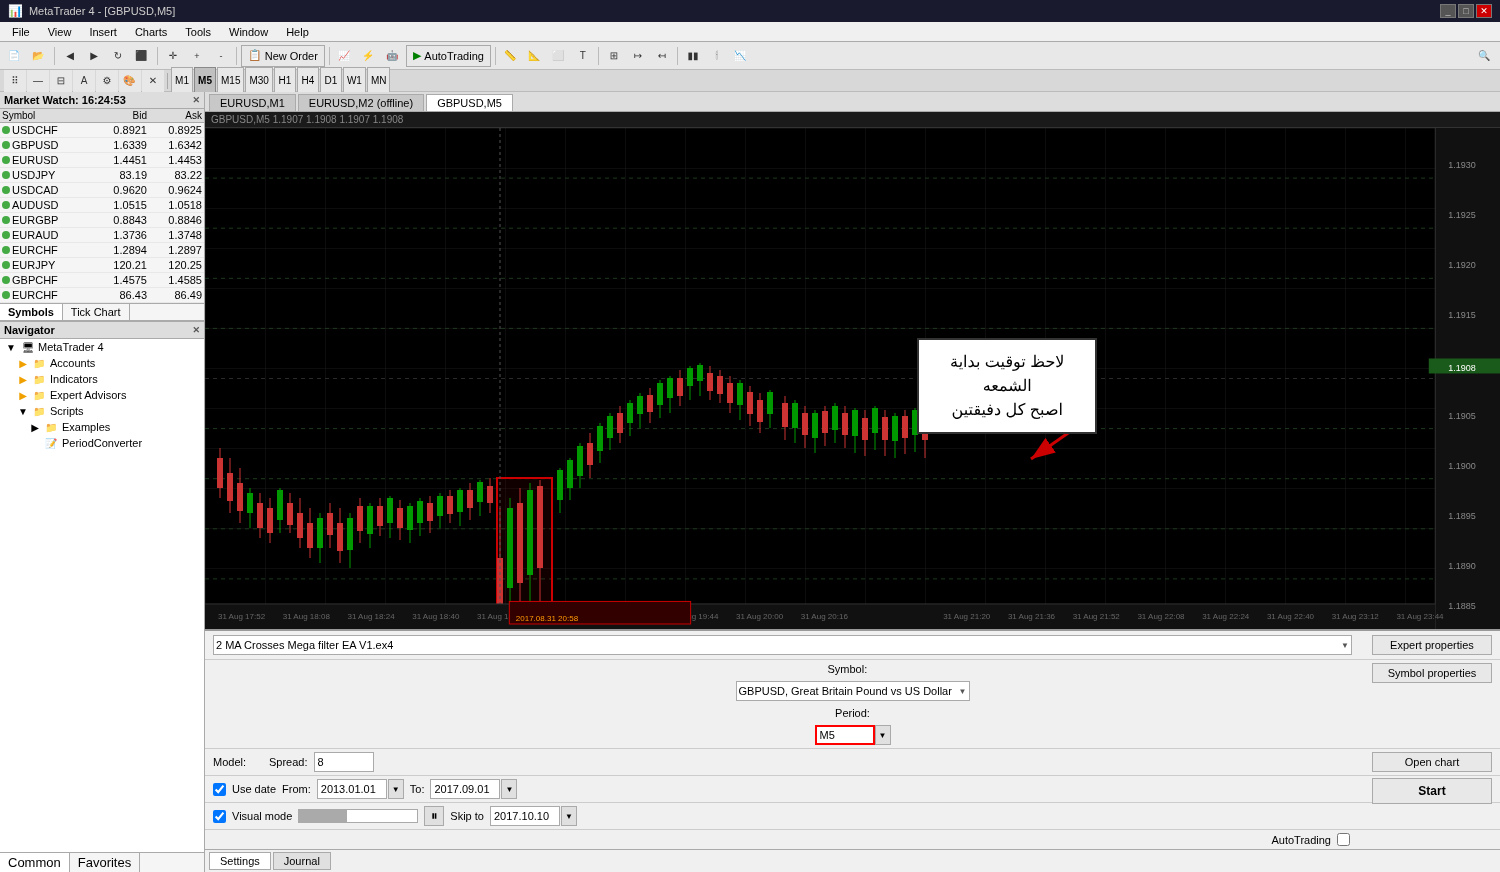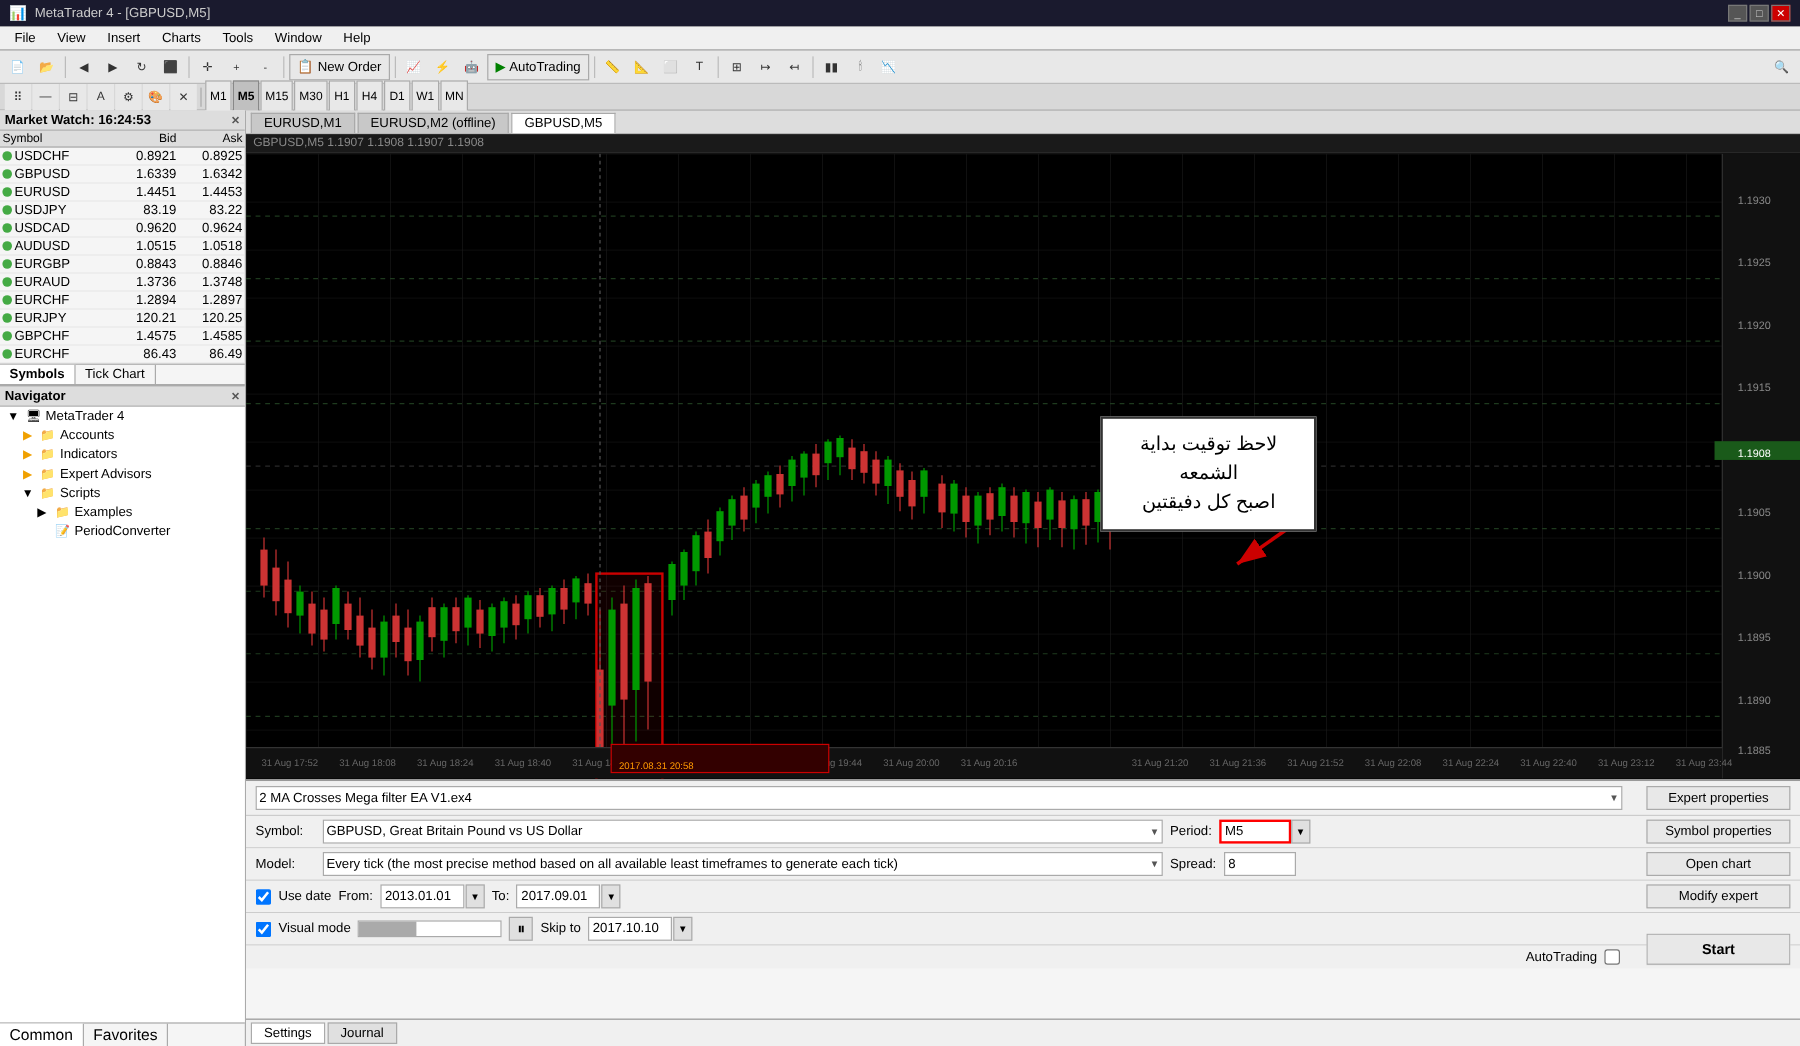--- a/index.html
+++ b/index.html
@@ -638,44 +638,39 @@
             <select class="bt-dropdown" style="width:100%;">
               <option>2 MA Crosses Mega filter EA V1.ex4</option>
             </select>
           </div>
         </div>
         <div style="position:absolute; right:8px; top:4px; display:flex; flex-direction:column; gap:3px;">
           <button class="bt-side-btn">Expert properties</button>
         </div>
       </div>
 
-      <div style="display:flex; align-items:center; padding:3px 8px; border-bottom:1px solid #ccc; background:#f0f0f0; gap:6px;">
+      <div style="display:flex; align-items:center; padding:3px 8px; border-bottom:1px solid #ccc; background:#f0f0f0; gap:6px;flex-direction:column;">
         <span style="color:#000; font-size:11px; min-width:50px;">Symbol:</span>
         <div class="bt-dropdown-wrap" style="flex:1; max-width:700px;">
           <select class="bt-dropdown" style="width:100%;">
             <option>GBPUSD, Great Britain Pound vs US Dollar</option>
           </select>
         </div>
         <span style="color:#000; font-size:11px;">Period:</span>
         <div style="position:relative; display:flex; align-items:center;">
           <input type="text" class="bt-input" style="width: 60px; border: 2px solid red;" value="M5">
           <button style="height:20px; width:16px; border:1px solid #aaa; background:#e0e0e0; cursor:pointer; font-size:8px; padding:0;">▼</button>
         </div>
         <div style="position:absolute; right:8px; display:flex; flex-direction:column; gap:3px;">
           <button class="bt-side-btn">Symbol properties</button>
         </div>
       </div>
 
       <div style="display:flex; align-items:center; padding:3px 8px; border-bottom:1px solid #ccc; background:#f0f0f0; gap:6px;">
         <span style="color:#000; font-size:11px; min-width:50px;">Model:</span>
-        <div class="bt-dropdown-wrap" style="flex:1; max-width:700px;">
-          <select class="bt-dropdown" style="width:100%;">
-            <option>Every tick (the most precise method based on all available least timeframes to generate each tick)</option>
-          </select>
-        </div>
         <span style="color:#000; font-size:11px;">Spread:</span>
         <input type="text" class="bt-input" style="width: 60px;" value="8">
         <div style="position:absolute; right:8px; display:flex; flex-direction:column; gap:3px;">
           <button class="bt-side-btn">Open chart</button>
         </div>
       </div>
 
       <div style="display:flex; align-items:center; padding:3px 8px; border-bottom:1px solid #ccc; background:#f0f0f0; gap:6px;">
         <input type="checkbox" class="bt-checkbox" checked="" style="">
         <span style="color:#000; font-size:11px;">Use date</span>

